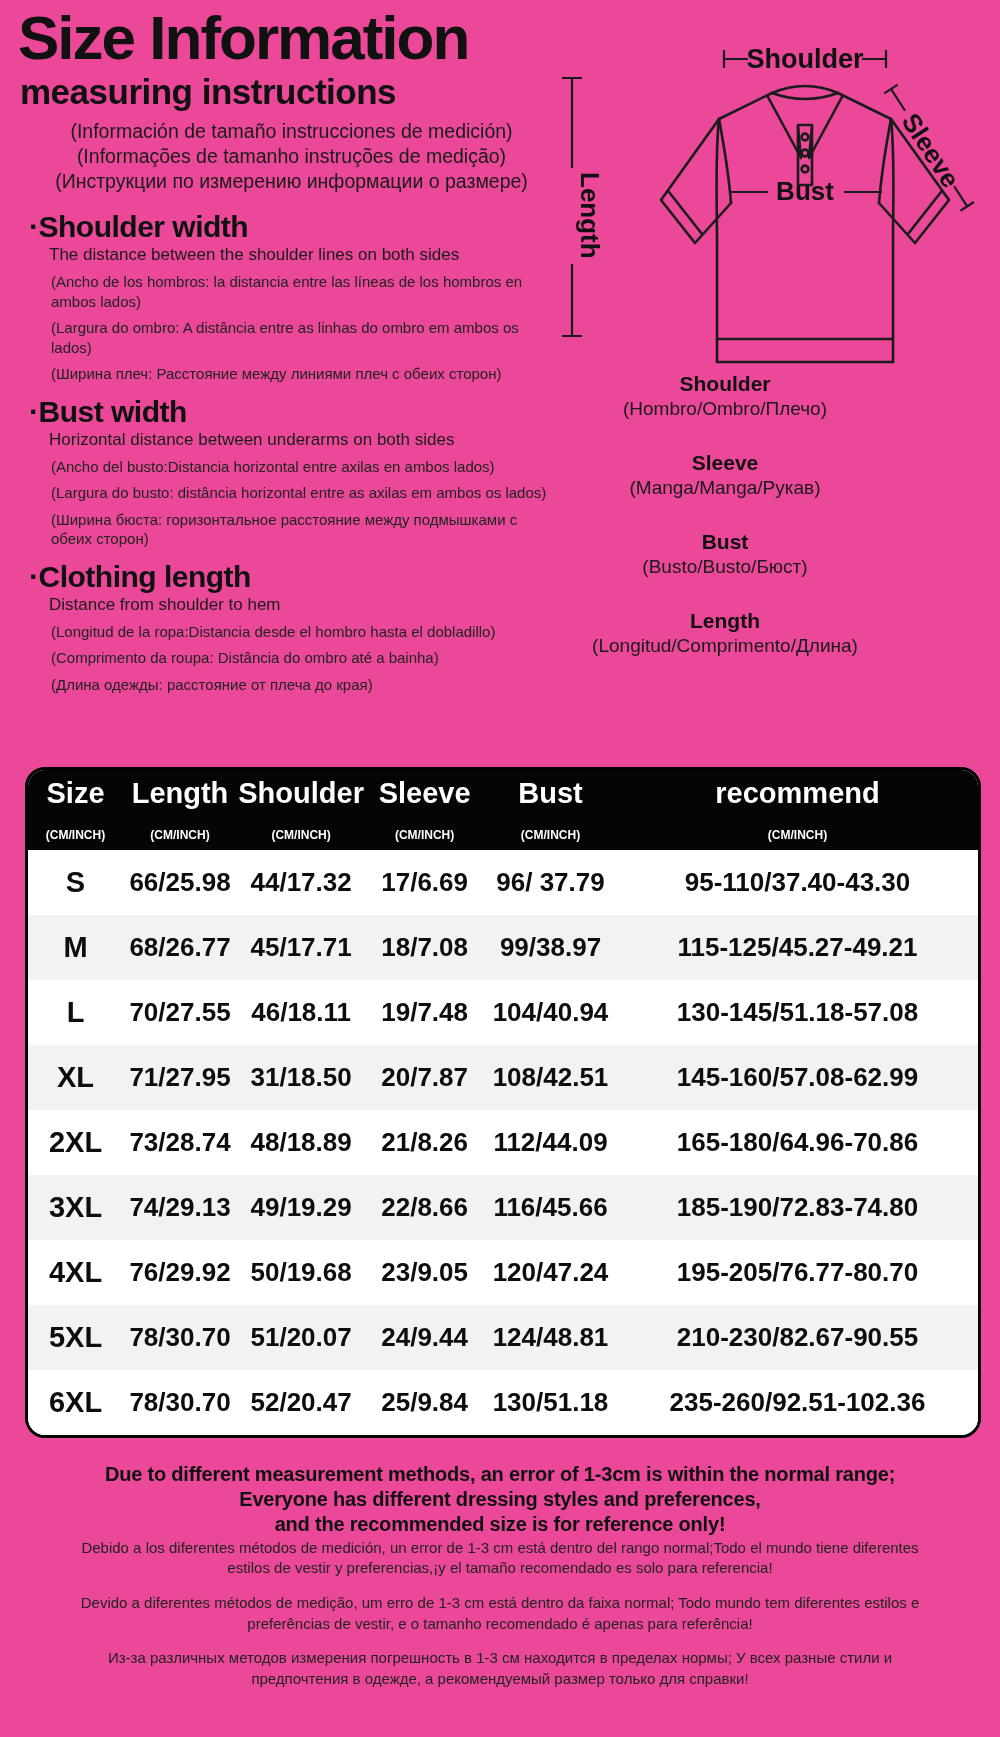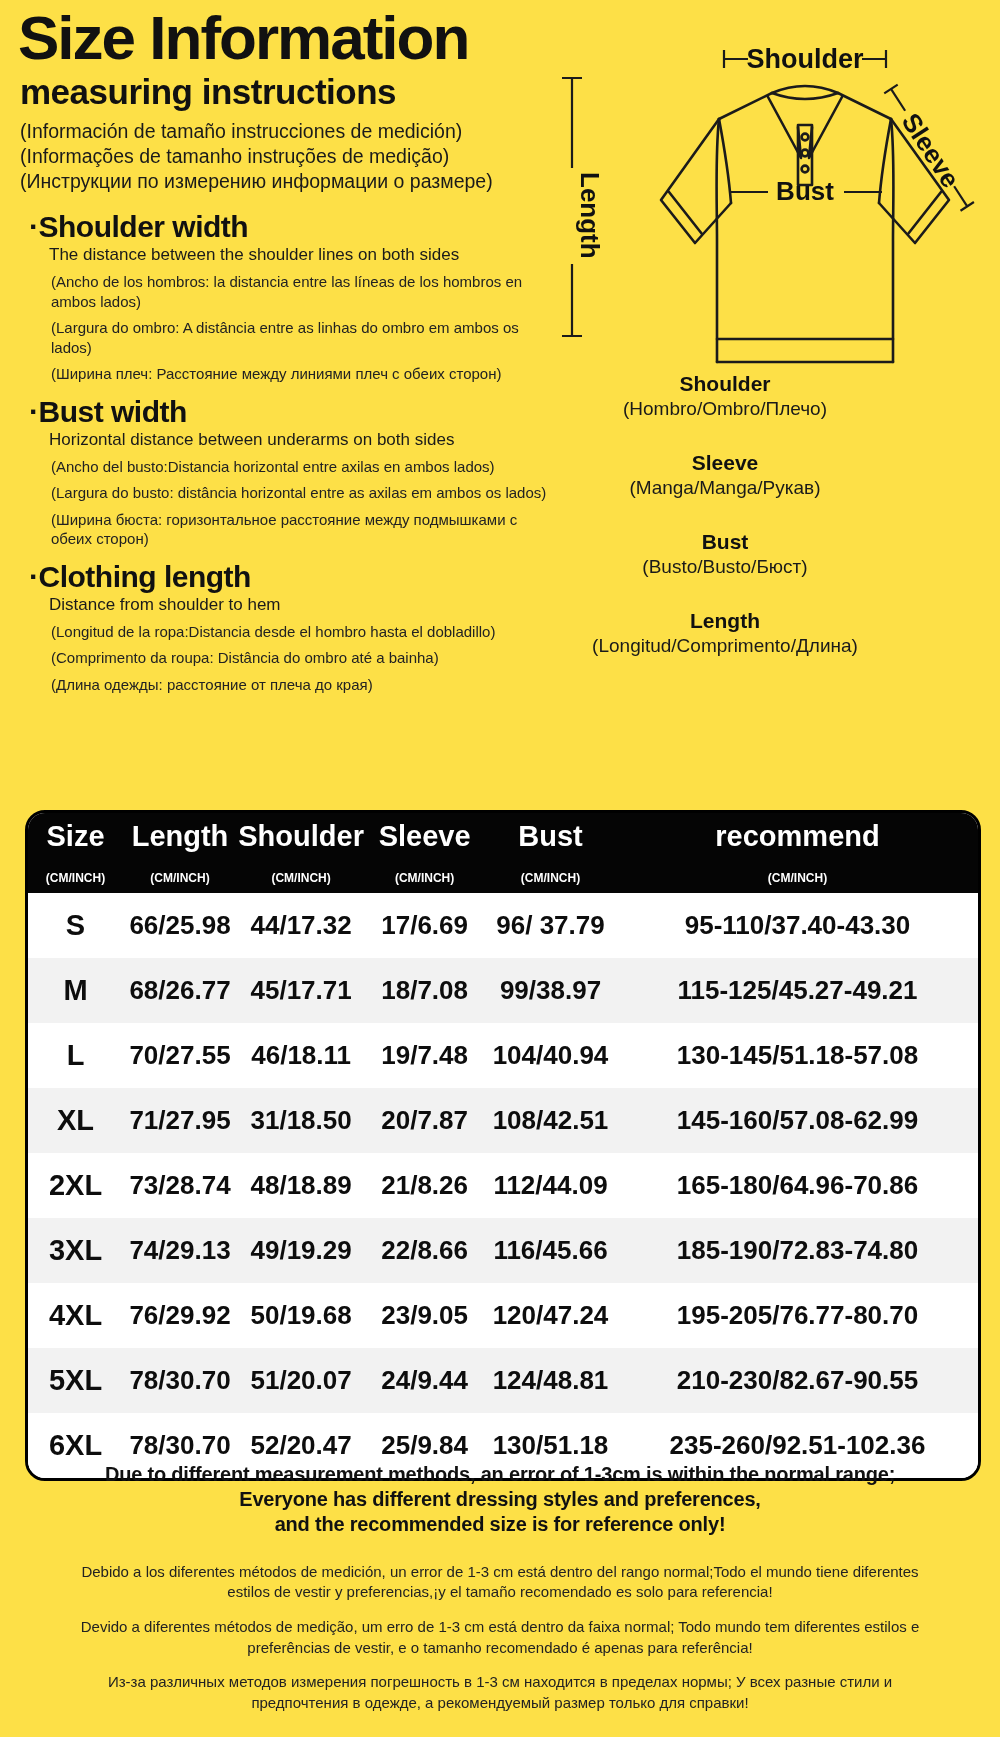--- a/index.html
+++ b/index.html
@@ -1,59 +1,59 @@
 <!DOCTYPE html>
 <html><head>
 <meta charset="utf-8">
 <style>
   html,body { margin:0; padding:0; background:#ffffff; }
   .page {
-    position:relative; width:1000px; height:1737px; background:#fde047;
+    position:relative; width:1000px; height:1737px; background:#ec4899;
     font-family:"Liberation Sans", sans-serif; color:#141414; overflow:hidden;
   }
   
   .header { position:absolute; left:18px; top:6px; width:545px; }
   .title   { font-size:62px; font-weight:bold; letter-spacing:-2px; line-height:1.02; margin:0; color:#111; }
   .subtitle{ font-size:35px; font-weight:bold; letter-spacing:-0.5px; margin:3px 0 7px 2px; color:#111; }
-  .title-note { font-size:19.5px; line-height:1.28; margin-left:2px; color:#1a1a1a; }
+  .title-note { font-size:19.5px; line-height:1.28; margin-left:2px; color:#1a1a1a;text-align:center; }
 
   
   .sections { position:absolute; left:29px; top:210px; width:545px; }
   .section { margin-bottom:11px; }
   .section-heading { font-size:30px; font-weight:bold; letter-spacing:-0.5px; line-height:1.1; color:#111; }
   .section-desc { font-size:17px; margin:2px 0 5px 20px; color:#1a1a1a; }
   .section-note { font-size:15px; line-height:1.3; margin:7px 0 0 22px; max-width:505px; color:#222; }
 
   
   .diagram { position:absolute; left:538px; top:6px; width:458px; height:362px; }
   .diagram svg { display:block; }
 
   
   .legend { position:absolute; left:545px; top:372px; width:360px; text-align:center; }
   .legend-item { margin-bottom:31px; }
   .legend-name { font-size:21px; font-weight:bold; color:#111; }
   .legend-trans { font-size:19px; margin-top:2px; color:#1a1a1a; }
 
   
-  .table-wrap { position:absolute; left:25px; top:810px; width:950px;
+  .table-wrap { position:absolute; left:25px; top:767px; width:950px;
                 border:3px solid #000; border-radius:20px; overflow:hidden; background:#fff; }
   table { width:100%; border-collapse:collapse; table-layout:fixed; }
   thead tr { background:#050505; height:80px; }
   th { padding:0; vertical-align:middle; }
   .col-label { color:#fff; font-size:29px; font-weight:bold; line-height:1.05; }
   .col-unit  { color:#fff; font-size:12px; font-weight:bold; margin-top:20px; }
   tbody tr { height:65px; background:#fff; }
   tbody tr:nth-child(even) { background:#f2f2f2; }
   td { text-align:center; vertical-align:middle; font-weight:bold; font-size:26px; color:#0d0d0d; padding:0; }
   td.cell-size { font-size:29px; }
 
   
   .disclaimer { position:absolute; left:0; top:1462px; width:1000px; text-align:center; }
   .disclaimer-en { font-size:20px; font-weight:bold; line-height:1.26; color:#111; letter-spacing:-0.2px; }
-  .disclaimer-en-block { margin-bottom:24px; }
+  .disclaimer-en-block { }
   .disclaimer-para { font-size:15px; line-height:1.38; max-width:880px; margin:0 auto 14px; color:#222; }
 </style>
 </head>
 <body>
 
 <div class="page">
 
   <div class="header">
     <div class="title">Size Information</div>
     <div class="subtitle">measuring instructions</div>

